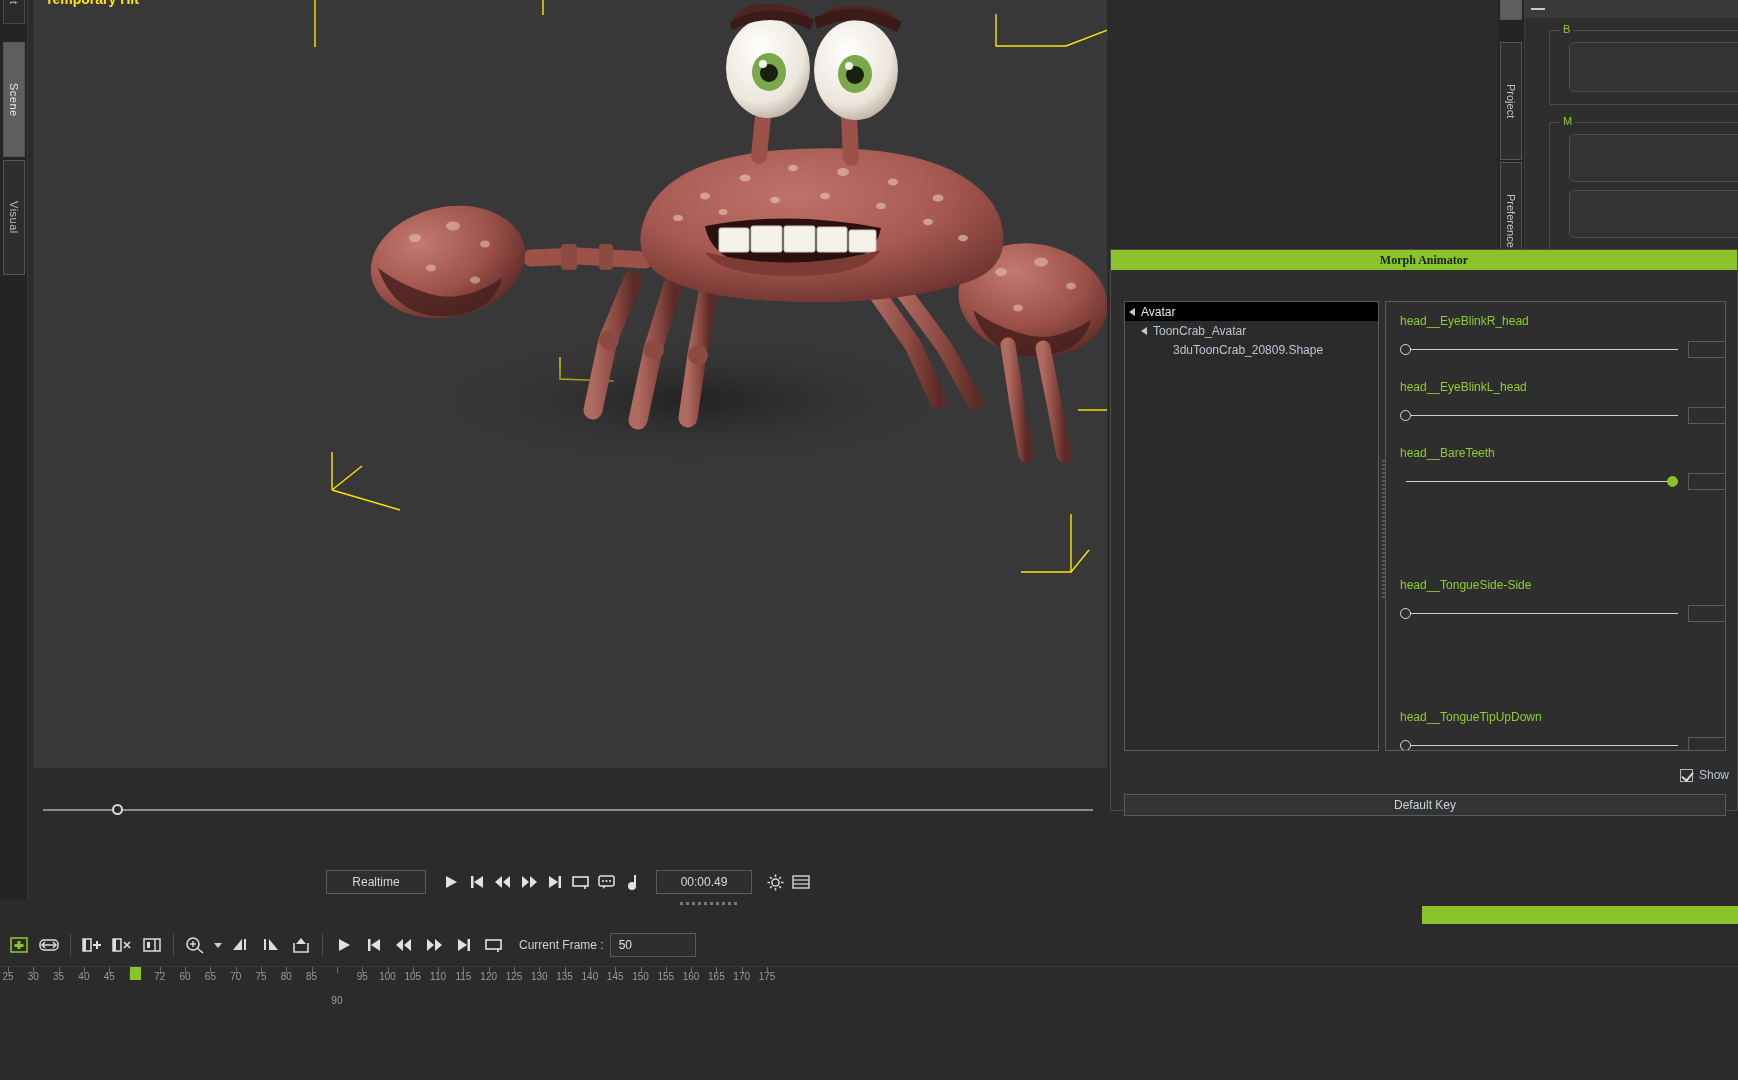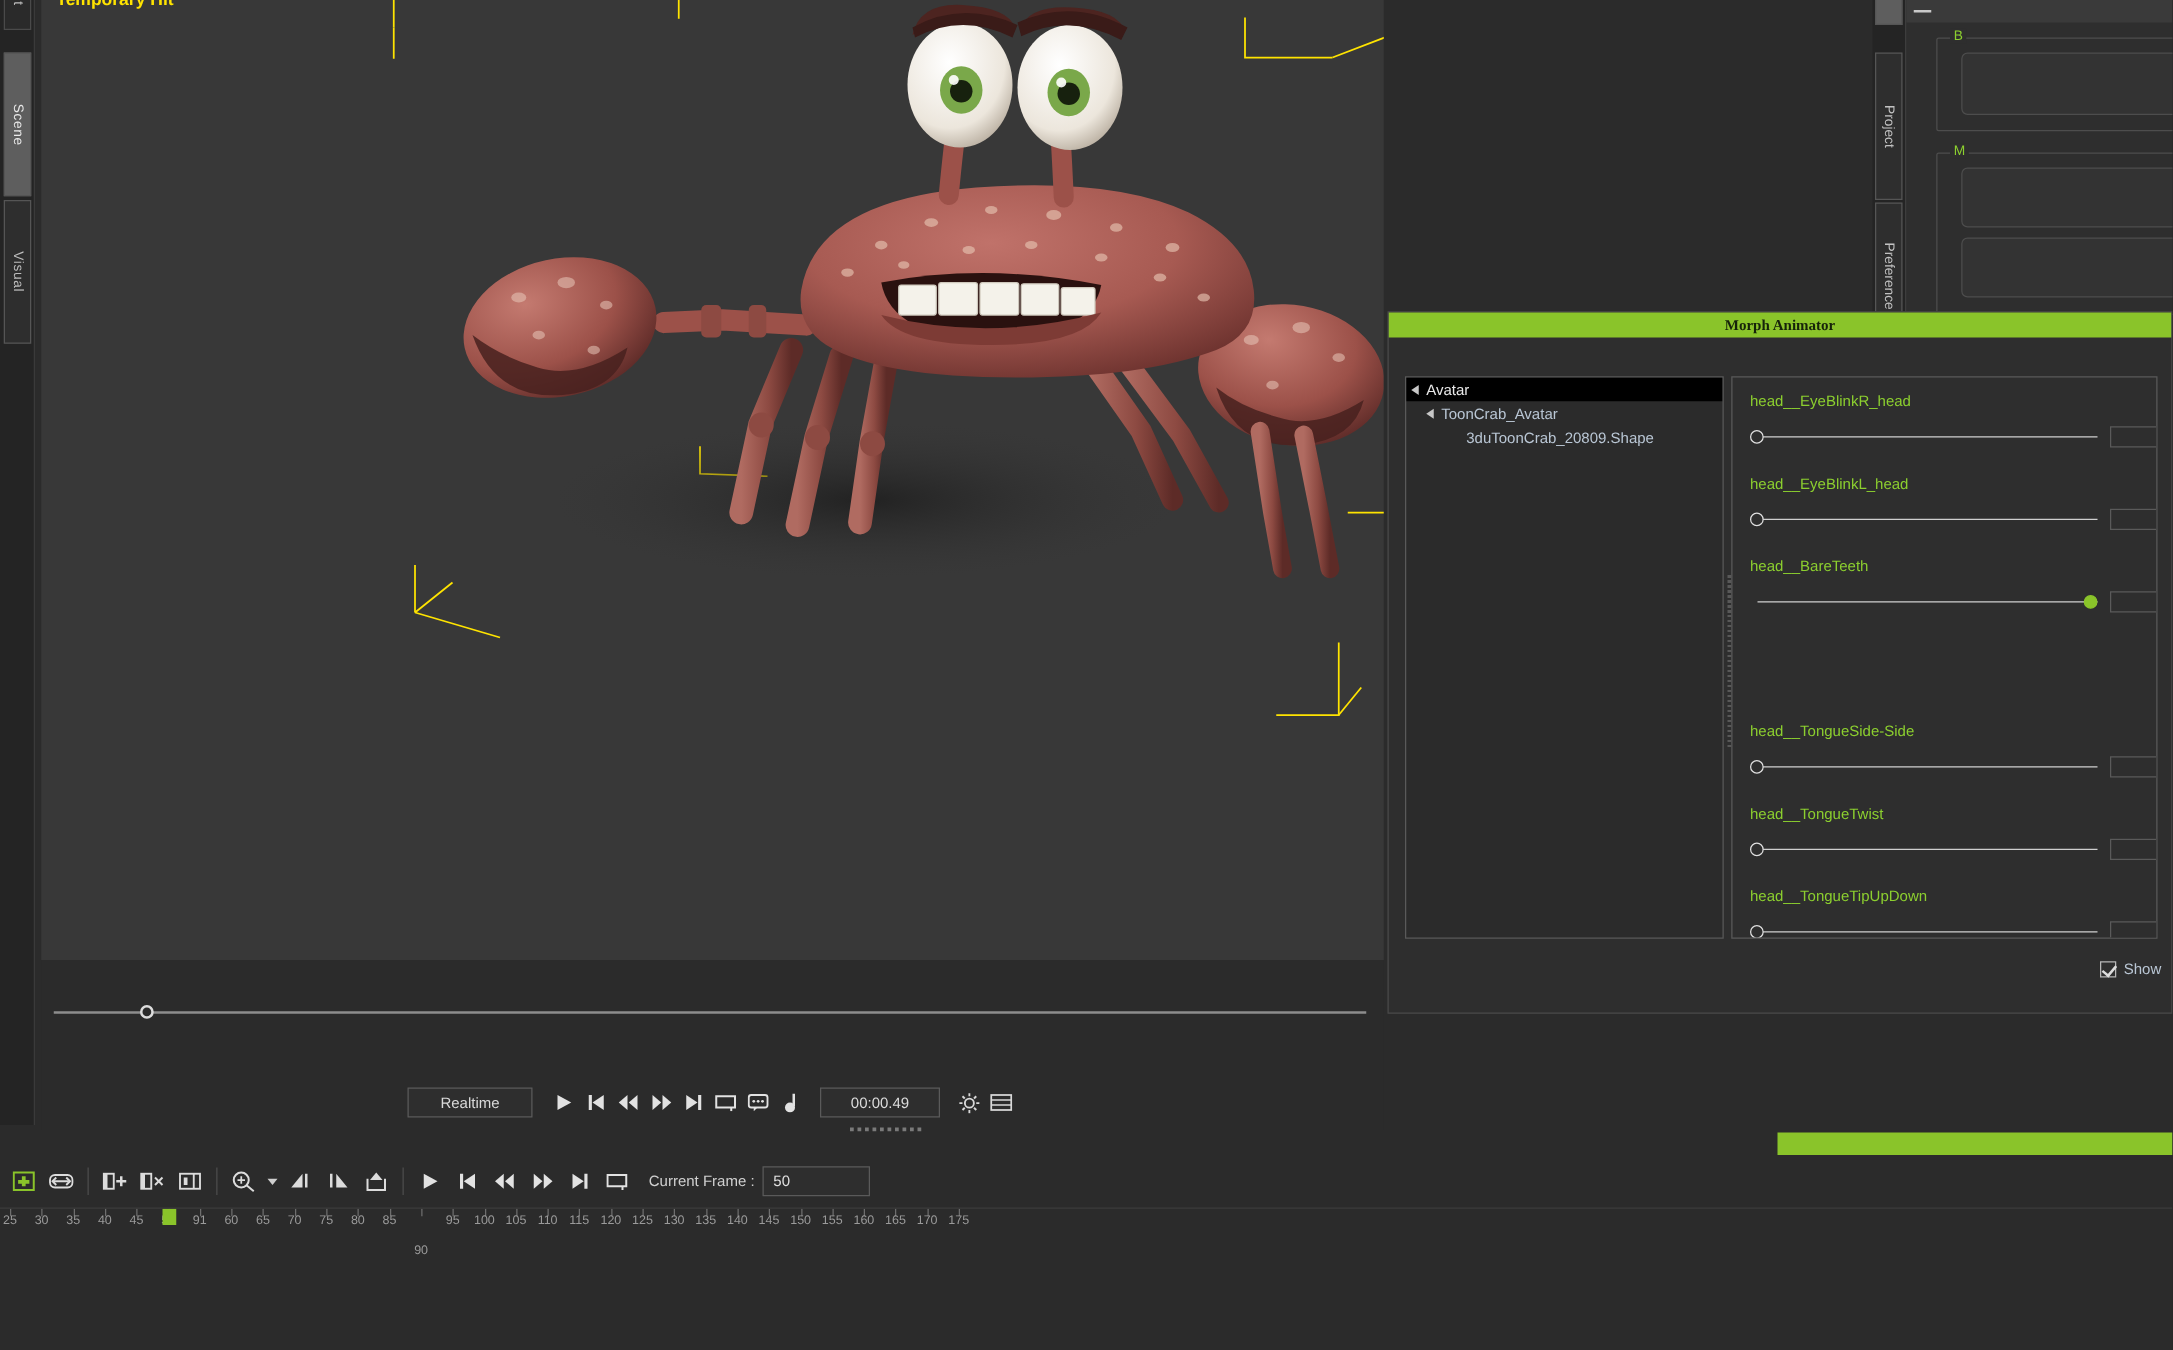--- a/index.html
+++ b/index.html
@@ -595,44 +595,39 @@
 
         <div class="srow" style="top:276px;">
           <span class="slabel">head__TongueSide-Side</span>
           <div class="strack">
             <div class="sline"></div>
             <div class="sknob" style="left:0px;"></div>
             <div class="sfield"></div>
           </div>
         </div>
 
-        <div class="srow" style="top:342px;">
-          <span class="slabel">head__TongueTwist</span>
-          <div class="strack">
-            <div class="sline"></div>
-            <div class="sknob" style="left:0px;"></div>
-            <div class="sfield"></div>
-          </div>
-        </div>
 
         <div class="srow" style="top:408px;">
           <span class="slabel">head__TongueTipUpDown</span>
           <div class="strack">
             <div class="sline"></div>
             <div class="sknob" style="left:0px;"></div>
             <div class="sfield"></div>
           </div>
         </div>
       </div>
 
       <div class="show-row">
         <span class="chk"></span>
         <span class="show-label">Show</span>
       </div>
 
+      <div class="defkey">
+        <span>Default Key</span>
+      </div>
     </div>
   </div>
 
   <div class="grip">
     <i></i>
       <i></i>
       <i></i>
       <i></i>
       <i></i>
       <i></i>
@@ -765,21 +760,21 @@
       <div class="tick-label" style="left: 33.3px;">30</div>
       <div class="tick" style="left: 58.6px;"></div>
       <div class="tick-label" style="left: 58.6px;">35</div>
       <div class="tick" style="left: 83.9px;"></div>
       <div class="tick-label" style="left: 83.9px;">40</div>
       <div class="tick" style="left: 109.2px;"></div>
       <div class="tick-label" style="left: 109.2px;">45</div>
       <div class="tick" style="left: 134.5px;"></div>
       <div class="tick-label" style="left: 134.5px;">50</div>
       <div class="tick" style="left: 159.8px;"></div>
-      <div class="tick-label" style="left: 159.8px;">91</div>
+      <div class="tick-label" style="left: 159.8px;">72</div>
       <div class="tick" style="left: 185.1px;"></div>
       <div class="tick-label" style="left: 185.1px;">60</div>
       <div class="tick" style="left: 210.4px;"></div>
       <div class="tick-label" style="left: 210.4px;">65</div>
       <div class="tick" style="left: 235.7px;"></div>
       <div class="tick-label" style="left: 235.7px;">70</div>
       <div class="tick" style="left: 261px;"></div>
       <div class="tick-label" style="left: 261px;">75</div>
       <div class="tick" style="left: 286.3px;"></div>
       <div class="tick-label" style="left: 286.3px;">80</div>

